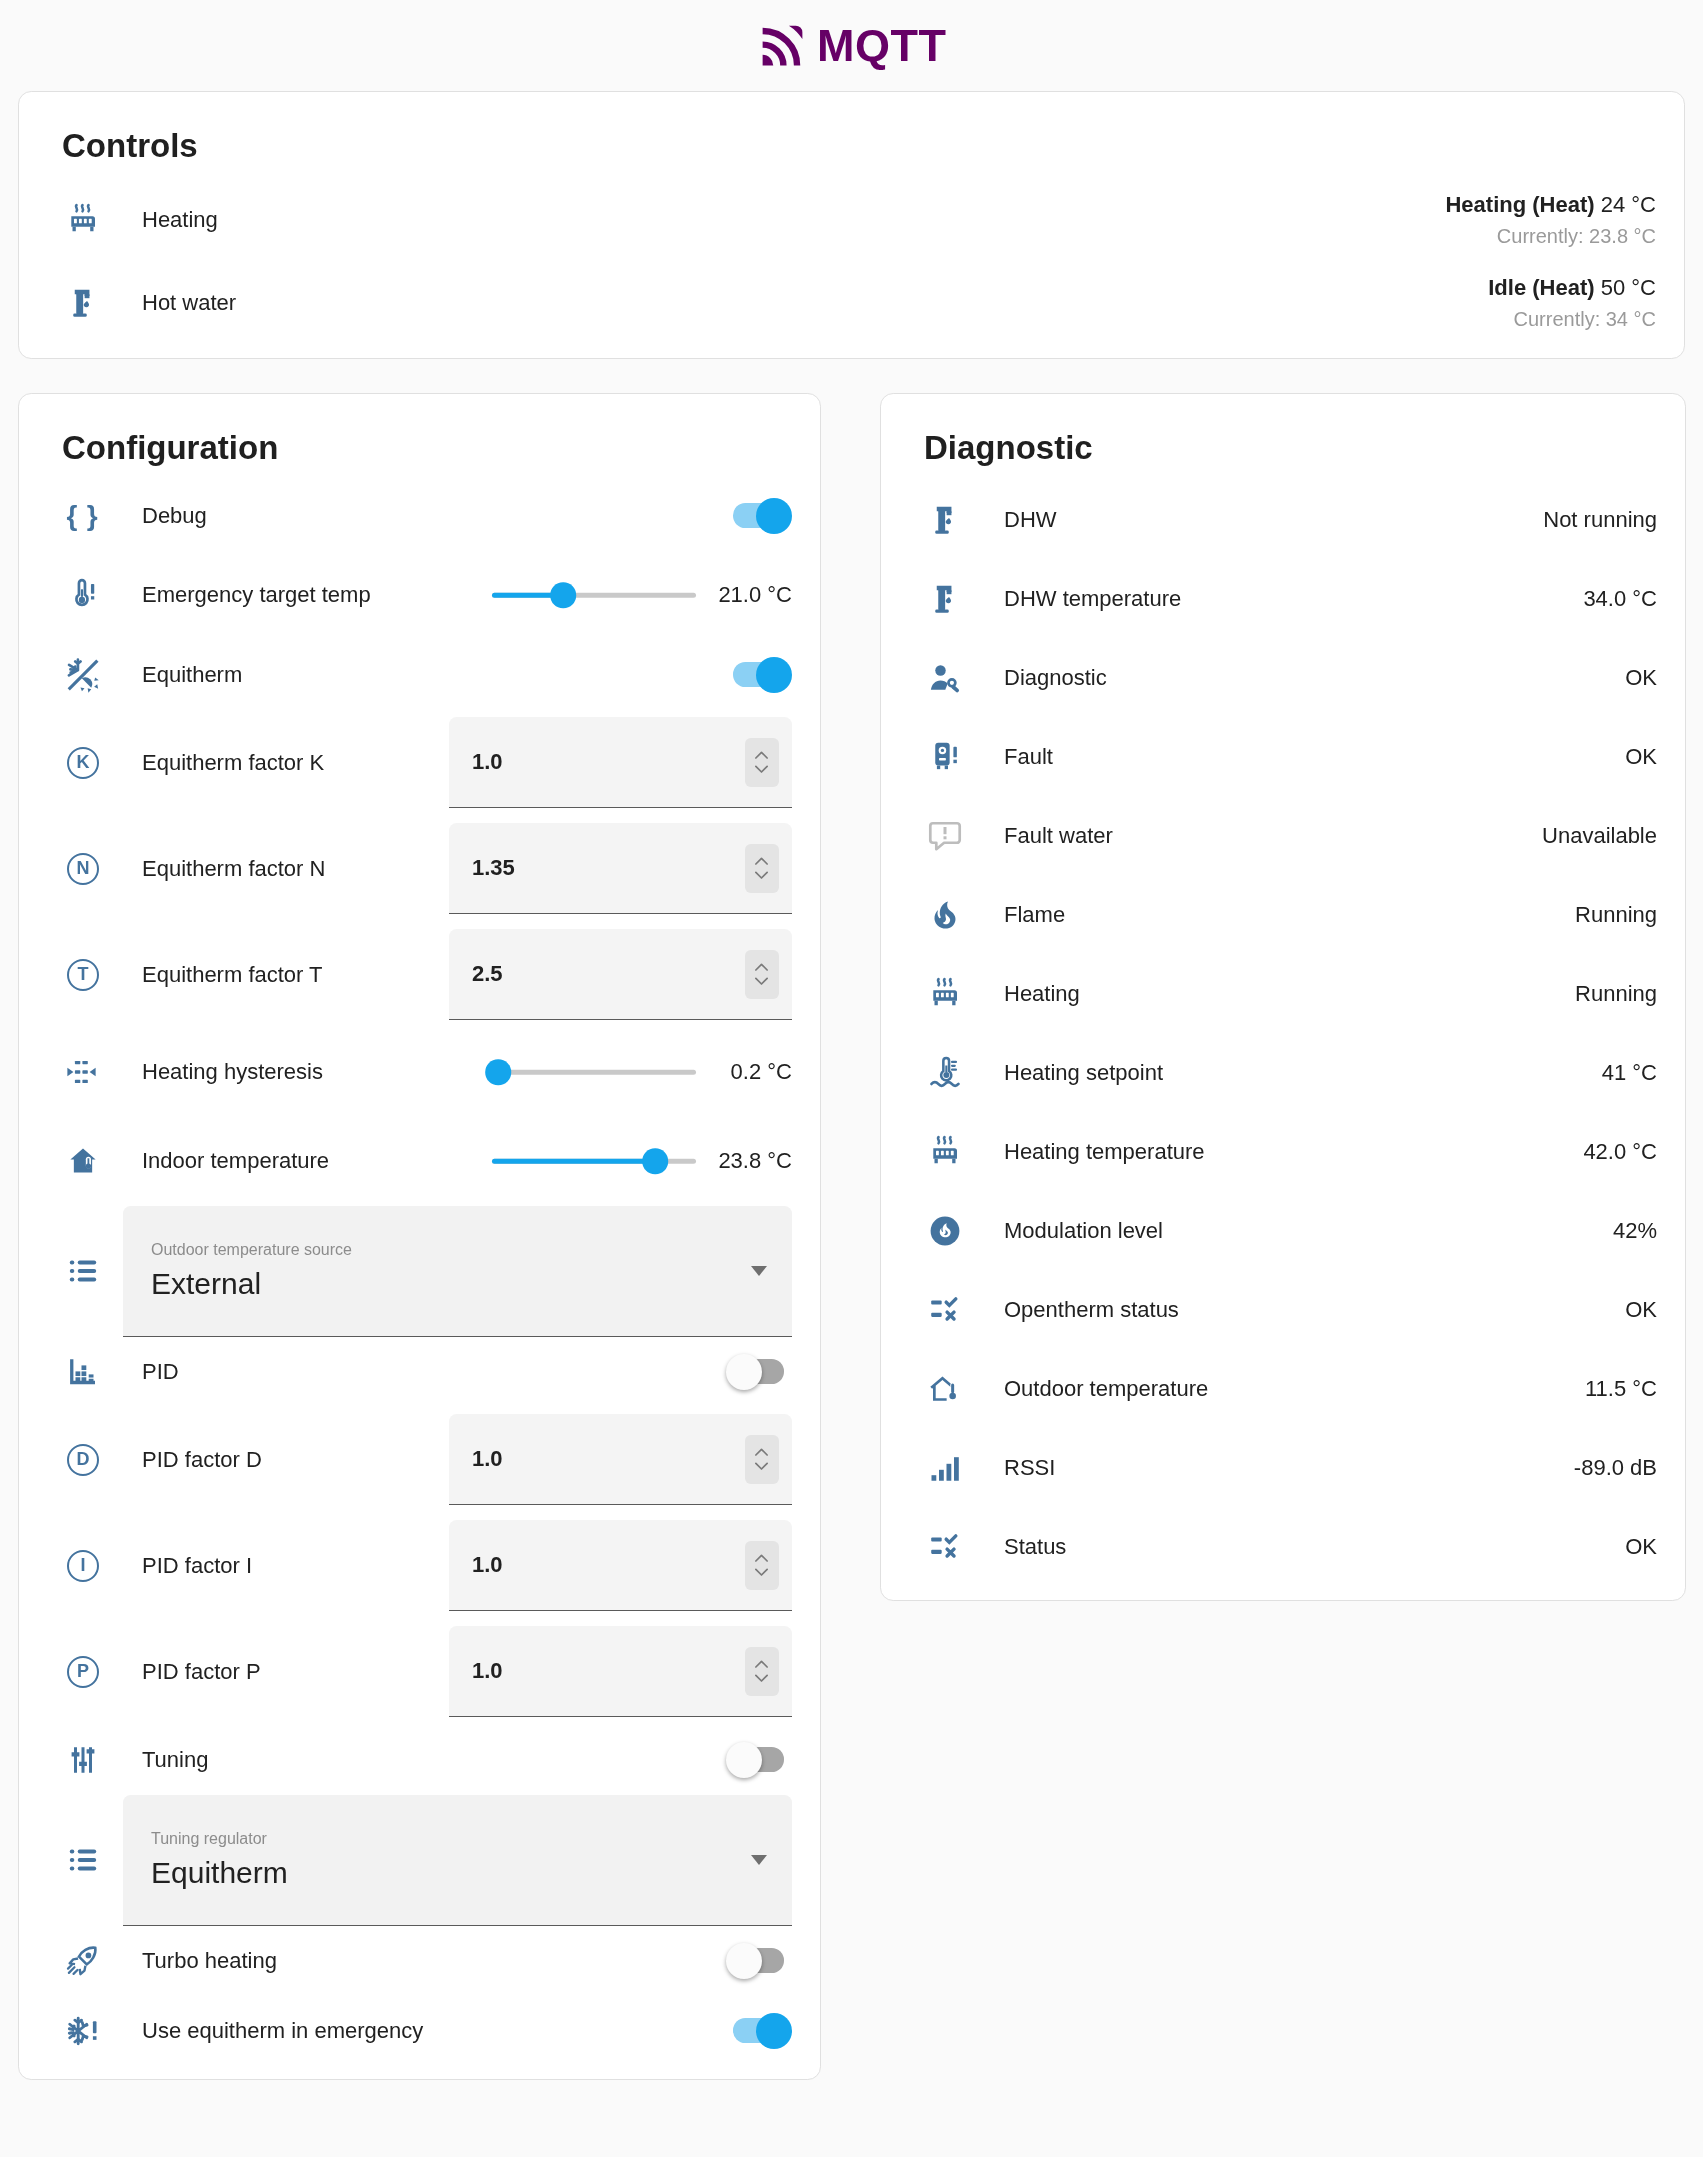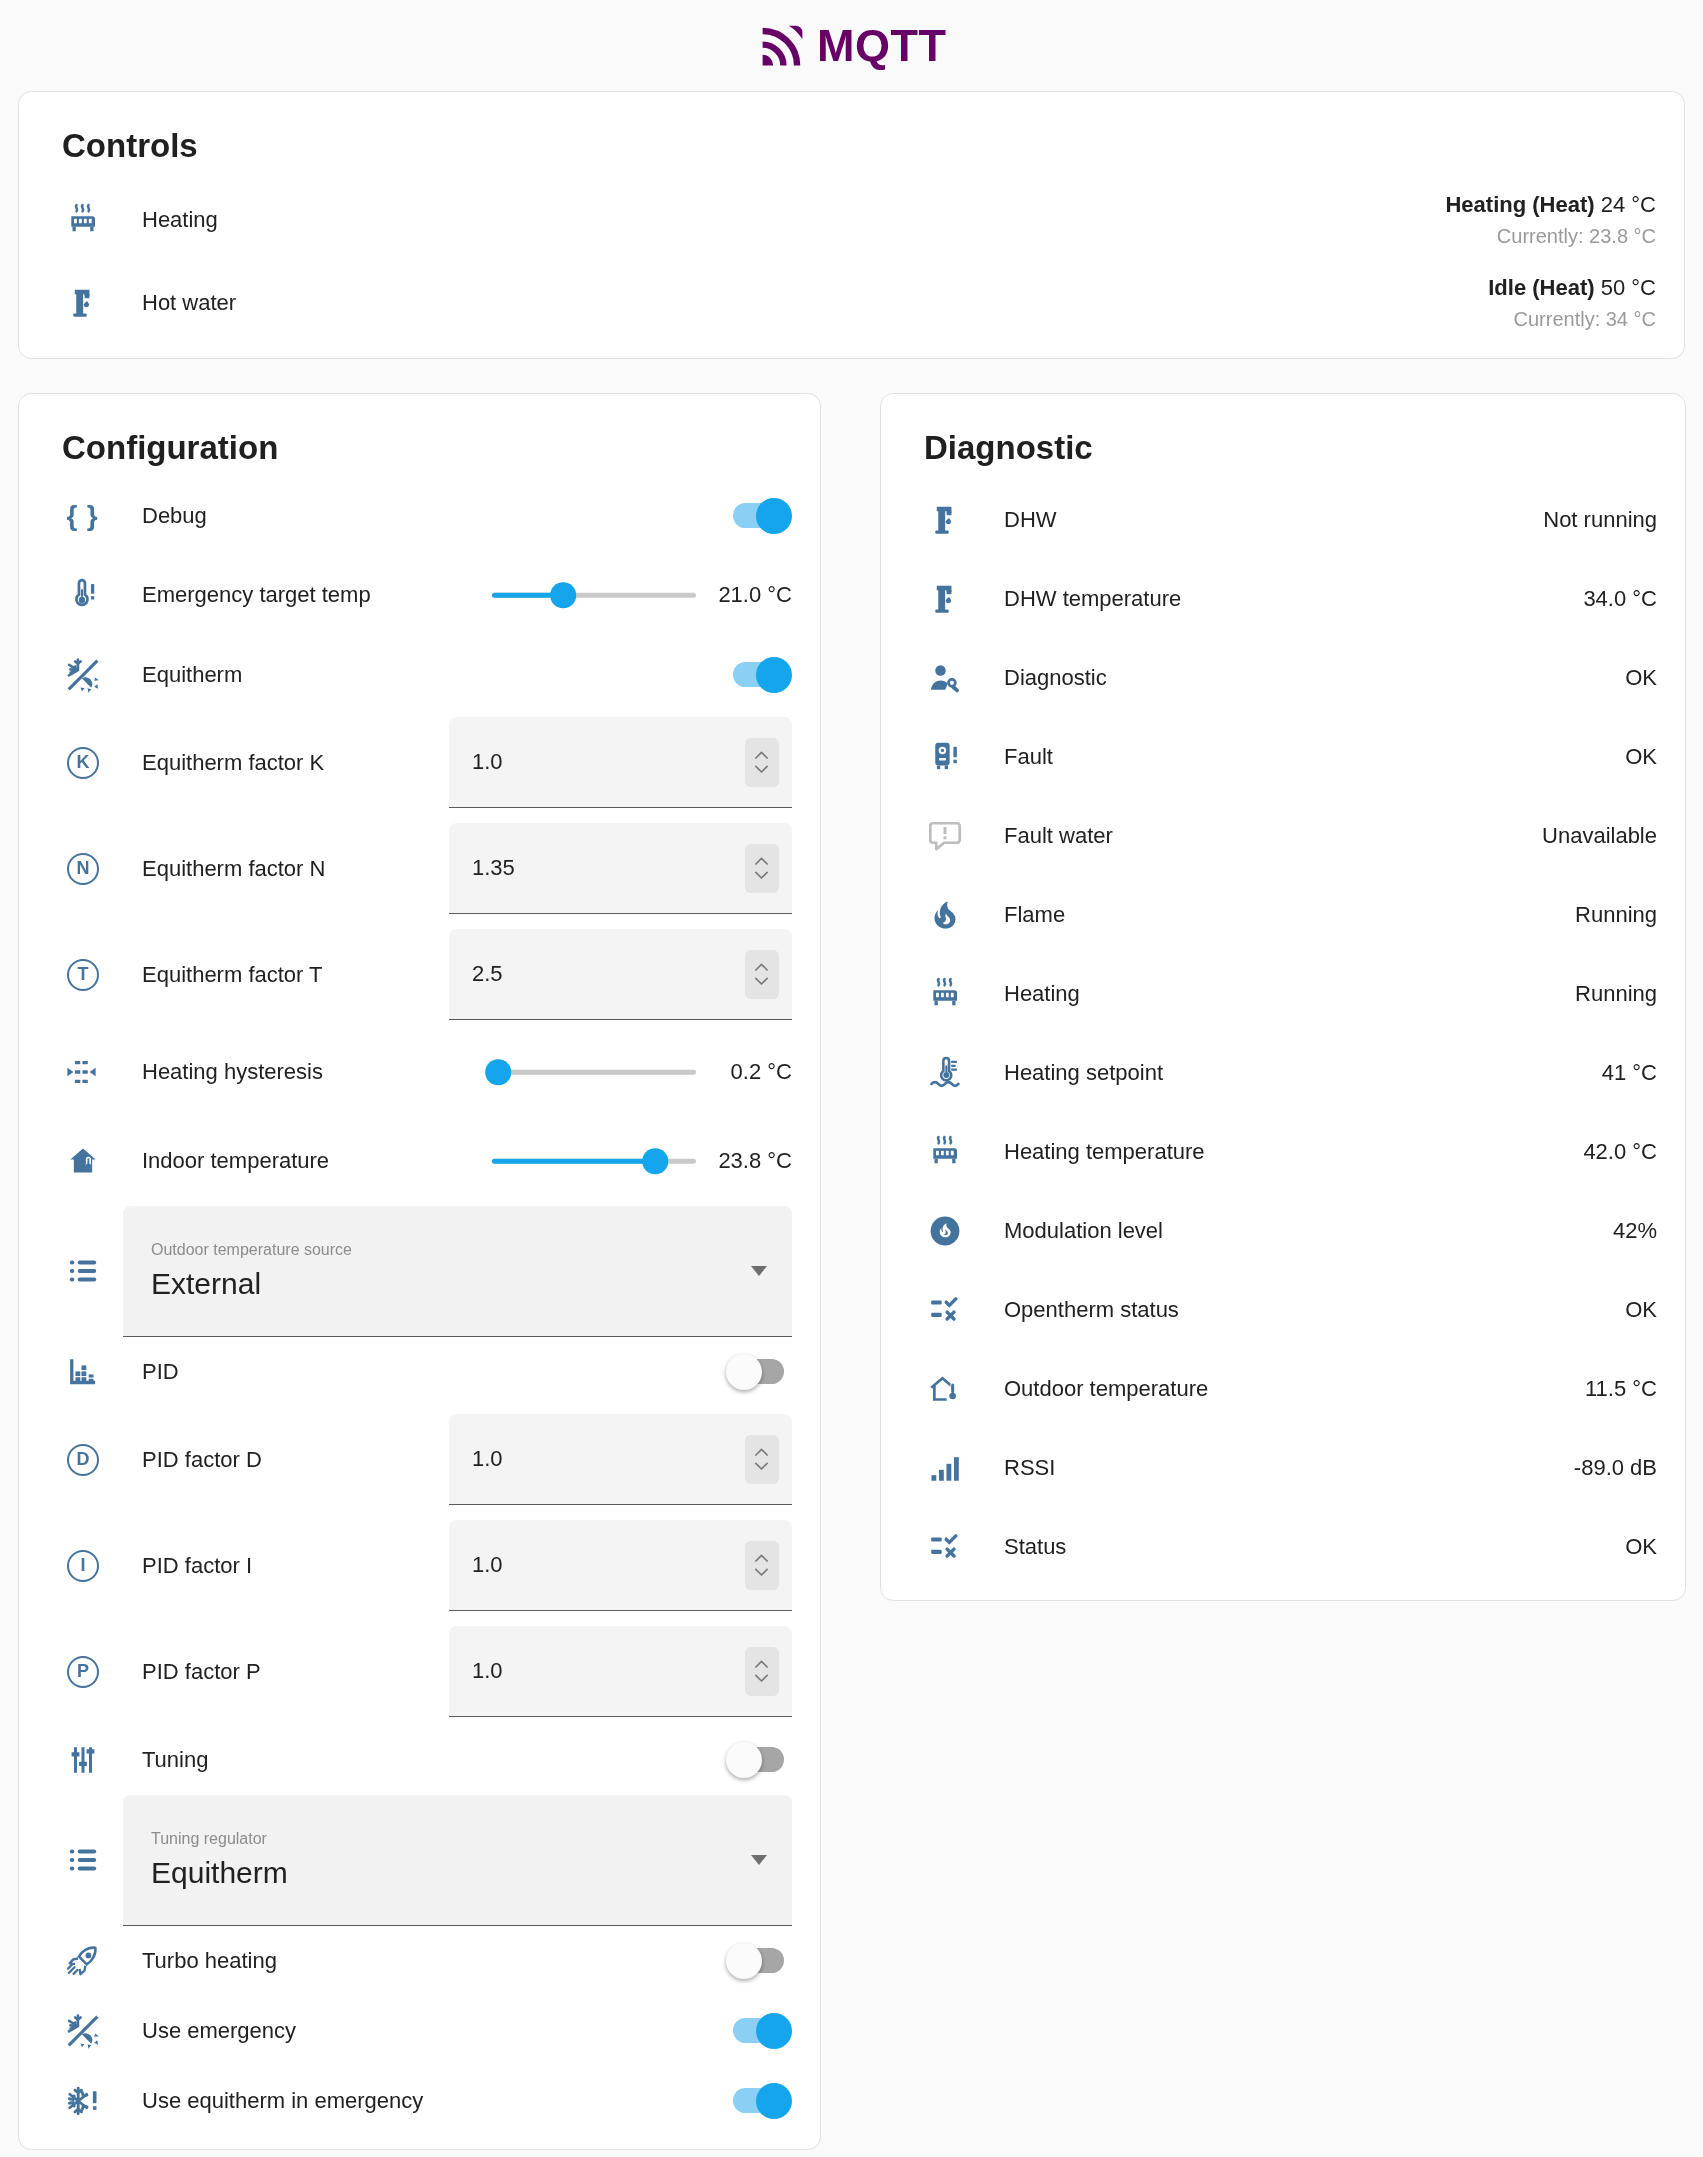--- a/index.html
+++ b/index.html
@@ -51,21 +51,21 @@
 
   
   .slider-wrap { margin-left:auto; display:flex; align-items:center; }
   .slider { position:relative; width:204px; height:26.5px; cursor:pointer; }
   .slider .track  { position:absolute; top:50%; left:0; right:0; height:4.7px; transform:translateY(-50%); background:#c9c9c9; border-radius:2.8px; }
   .slider .active { position:absolute; top:50%; left:0; height:4.7px; transform:translateY(-50%); background:#14a5ec; border-radius:2.8px; }
   .slider .knob   { position:absolute; top:50%; width:25.6px; height:25.6px; border-radius:50%; background:#14a5ec; transform:translate(-50%,-50%); }
   .slider-value { width:83px; margin-left:13.2px; font-size:22px; text-align:right; line-height:1.35; }
 
   
-  .numfield { margin-left:auto; width:343px; height:91px; background:#f4f4f4; border-bottom:1.9px solid #5a5a5a; border-radius:7.6px 7.6px 0 0; display:flex; align-items:center; padding:0 13.2px 0 23px; cursor:text; }
+  .numfield { margin-left:auto; width:343px; height:91px; background:#f4f4f4; border-bottom:1.9px solid #5a5a5a; border-radius:7.6px 7.6px 0 0; display:flex; align-items:center; padding:0 13.2px 0 23px; cursor:text;font-weight:bold; }
   .numfield .val { font-size:22px; }
   .stepper { margin-left:auto; width:34px; height:49px; background:#e4e4e4; border-radius:5.7px; display:flex; flex-direction:column; align-items:center; justify-content:center; gap:2.8px; cursor:pointer; }
   .stepper svg { width:15px; height:10.4px; display:block; }
 
   
   .selfield { flex:1; margin-left:19px; height:131px; background:#f2f2f2; border-bottom:1.9px solid #5a5a5a; border-radius:7.6px 7.6px 0 0; display:flex; flex-direction:column; justify-content:center; padding:0 61px 0 28px; position:relative; cursor:pointer; }
   .selfield .flabel { font-size:16px; color:#8c8c8c; }
   .selfield .fvalue { font-size:30px; margin-top:7.6px; }
   .selfield .arrow { position:absolute; right:24.6px; top:50%; margin-top:-4.7px; width:0; height:0; border-left:8.5px solid transparent; border-right:8.5px solid transparent; border-top:10.4px solid #6f6f6f; }
 
@@ -404,37 +404,20 @@
               </svg>
             </span>
             <span class="row-label">Turbo heating</span>
       <span class="switch off">
               <span class="thumb"></span>
             </span>
     </div>
     <div class="row row-toggle">
       <span class="iconbox">
               <svg viewBox="0 0 24 24" fill="currentColor">
-    <rect x="-1.5" y="11" width="27" height="2.1" transform="rotate(-45 12 12)"></rect>
-    <g stroke="currentColor" stroke-width="1.8" stroke-linecap="round" fill="none">
-      <path d="M8.6 1.8v7M8.6 8.8L2.7 5.3M8.6 8.8l-6 3.4"></path>
-      <path d="M6.8 3l1.8 1.4L10.4 3M3.6 8.2l2.3.3.9-2.1M3.8 10.4l2.1-.6.2-2.3"></path>
-    </g>
-    <path d="M11.2 14.2a4.6 4.6 0 0 1 6.3 6.3z"></path>
-    <path d="M20.1 13.6l2.4 1.9-3 .4zM21.5 18.2l.6 3-2.7-1.4zM17.5 21.5l-1.9 2.3-.5-3zM13 20.9l-1.7 2-1-2.5z"></path>
-              </svg>
-            </span>
-            <span class="row-label">Use emergency</span>
-      <span class="switch on">
-              <span class="thumb"></span>
-            </span>
-    </div>
-    <div class="row row-toggle">
-      <span class="iconbox">
-              <svg viewBox="0 0 24 24" fill="currentColor">
     <g stroke="currentColor" stroke-width="1.9" stroke-linecap="round" fill="none">
       <path d="M8.8 3.5v17M3.2 7.5l11.2 9M14.4 7.5l-11.2 9"></path>
       <path d="M6.6 4.8l2.2 1.7 2.2-1.7M6.6 19.2l2.2-1.7 2.2 1.7M2.9 10.5l2.5.6.7-2.4M14.7 15.9l-2.5-.6-.7 2.4M2.9 13.5l2.5-.6.7 2.4M14.7 8.1l-2.5.6-.7-2.4"></path>
     </g>
     <rect x="18.6" y="5.5" width="2.4" height="8" rx="0.6"></rect>
                 <rect x="18.6" y="15.5" width="2.4" height="2.4"></rect>
               </svg>
             </span>
             <span class="row-label">Use equitherm in emergency</span>
       <span class="switch on">

